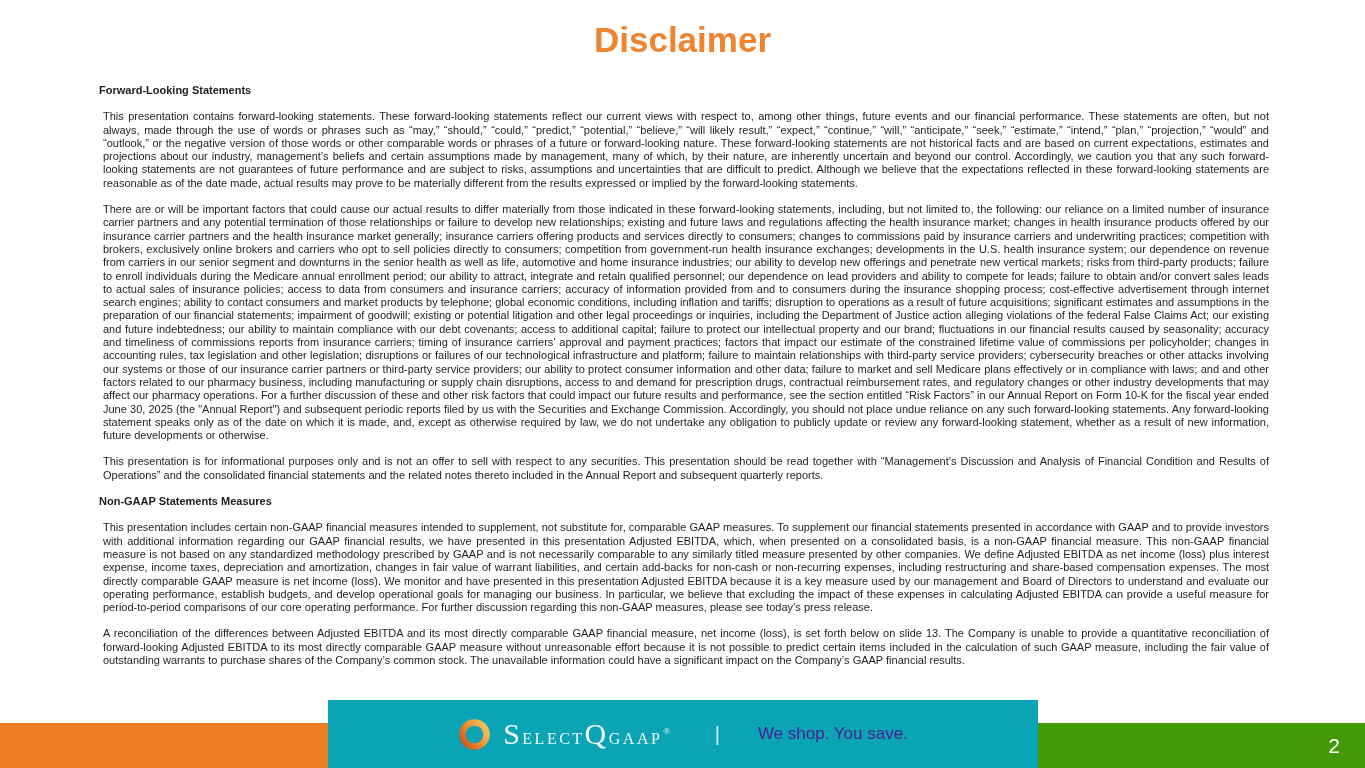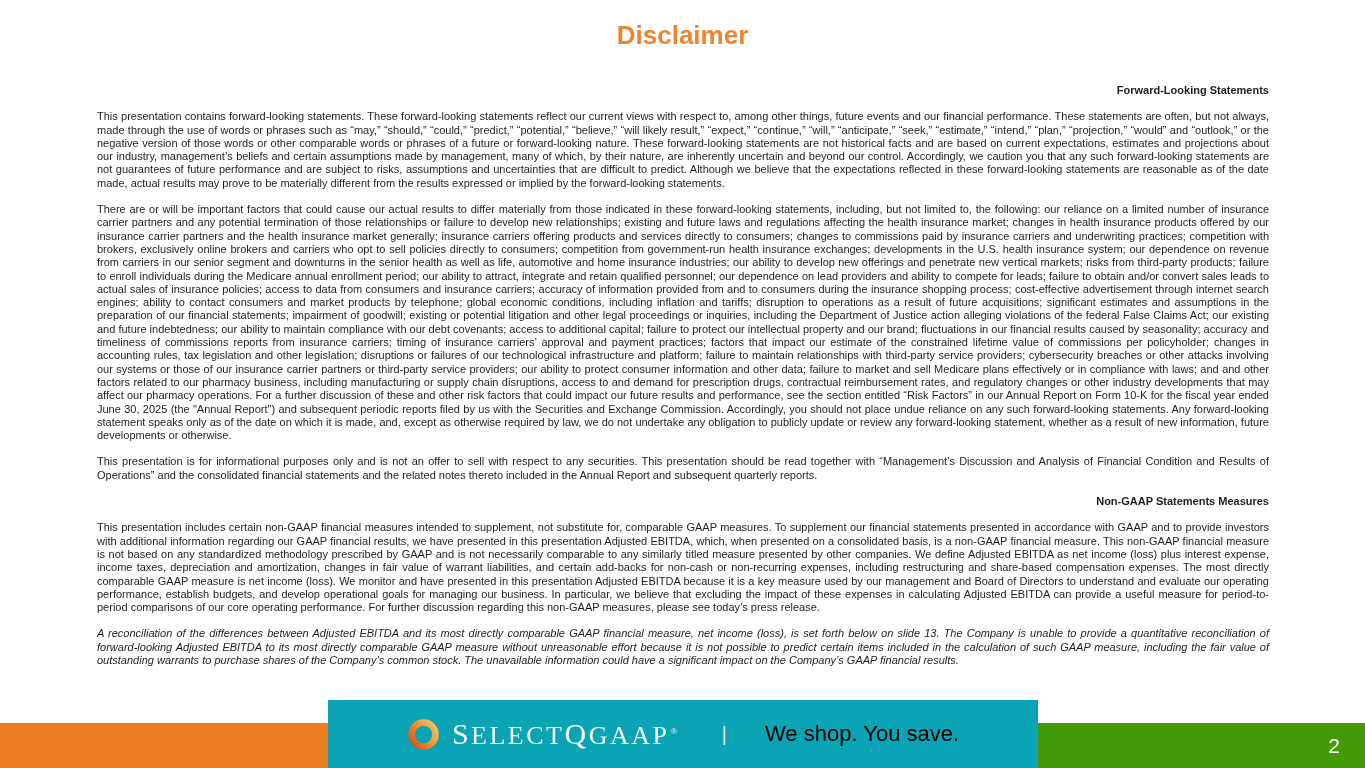--- a/index.html
+++ b/index.html
@@ -8,44 +8,43 @@
     background: #ffffff;
     font-family: "Liberation Sans", sans-serif;
     color: #1e1e1e;
     position: relative;
     overflow: hidden;
   }
   .slide-title {
     position: absolute;
     top: 20px; left: 0; width: 100%;
     text-align: center;
-    font-size: 26px;
+    font-size: 35px;
     font-weight: bold;
     color: #ef8430;
     letter-spacing: 0px;
   }
   .content {
     position: absolute;
     left: 85px; top: 84px;
     width: 1184px;
     font-size: 11px;
     line-height: 13.3px;
     text-align: justify;
   }
   .content h3 {
     font-size: 11px;
     font-weight: bold;
     margin: 0 0 13px 14px;
-    text-align: right;
+    text-align: left;
   }
   .content p {
-    margin: 0 0 13px 12px;
+    margin: 0 0 13px 18px;
   }
   .content p.italic {
-    font-style: italic;
   }
   
   .bar { position: absolute; }
   .bar-orange {
     left: 0; top: 723px; width: 328px; height: 45px;
     background: #ec7d23;
   }
   .bar-teal {
     left: 328px; top: 700px; width: 710px; height: 68px;
     background: #0aa4b4;
@@ -73,31 +72,31 @@
   .logo-ring { display: block; }
   .logo-wordmark {
     font-family: "Liberation Serif", serif;
     color: #f3fbfb;
     letter-spacing: 2.5px;
     white-space: nowrap;
     display: flex;
     align-items: baseline;
   }
   .logo-big   { font-size: 30px; }
-  .logo-small { font-size: 26px; }
+  .logo-small { font-size: 16px; }
   .logo-reg   { font-size: 9px; vertical-align: super; position: relative; top: -10px; margin-left: 1px; }
   .logo-divider {
     color: #d8f0f2;
     font-size: 20px;
     font-weight: 300;
     margin: 0 26px 0 30px;
   }
   .tagline {
-    color: #000000;
-    font-size: 22px;
+    color: #4c1d95;
+    font-size: 17px;
     white-space: nowrap;
   }
 </style>
 </head>
 <body>
 
 <div class="slide-title">Disclaimer</div>
 
 <div class="content">
   <h3>Forward-Looking Statements</h3>

